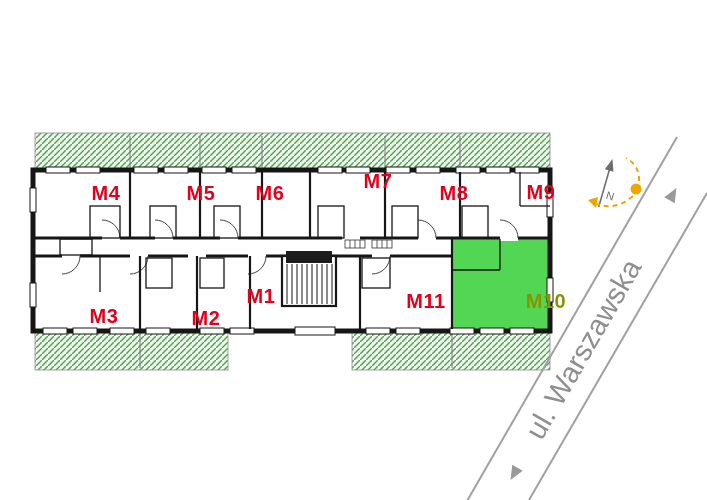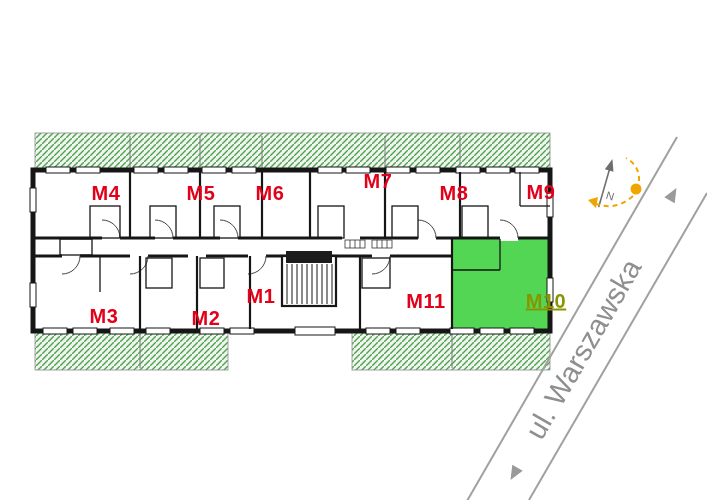--- a/index.html
+++ b/index.html
@@ -6,21 +6,21 @@
   .canvas{
     position:relative;width:707px;height:500px;background:#ffffff;
     overflow:hidden;font-family:"Liberation Sans",sans-serif;
   }
   .plan-svg{position:absolute;left:0;top:0;}
   .unit-label{
     position:absolute;transform:translate(-50%,-50%);
     font-weight:bold;font-size:20px;color:var(--unit-label,#e2001a);
     letter-spacing:0.5px;cursor:pointer;user-select:none;z-index:5;margin-left:38px;
   }
-  .unit-label.highlighted{color:var(--highlighted-label,#879600);text-decoration:underline;}
+  .unit-label.highlighted{color:var(--highlighted-label,#879600);}
   .street-label{
     position:absolute;left:455px;top:332px;width:260px;height:36px;
     text-align:center;font-size:29px;color:var(--street-text,#8f8f8f);
     transform:rotate(-60deg);transform-origin:50% 50%;
     white-space:nowrap;z-index:4;user-select:none;
   }
 </style>
 </head>
 <body>
 

